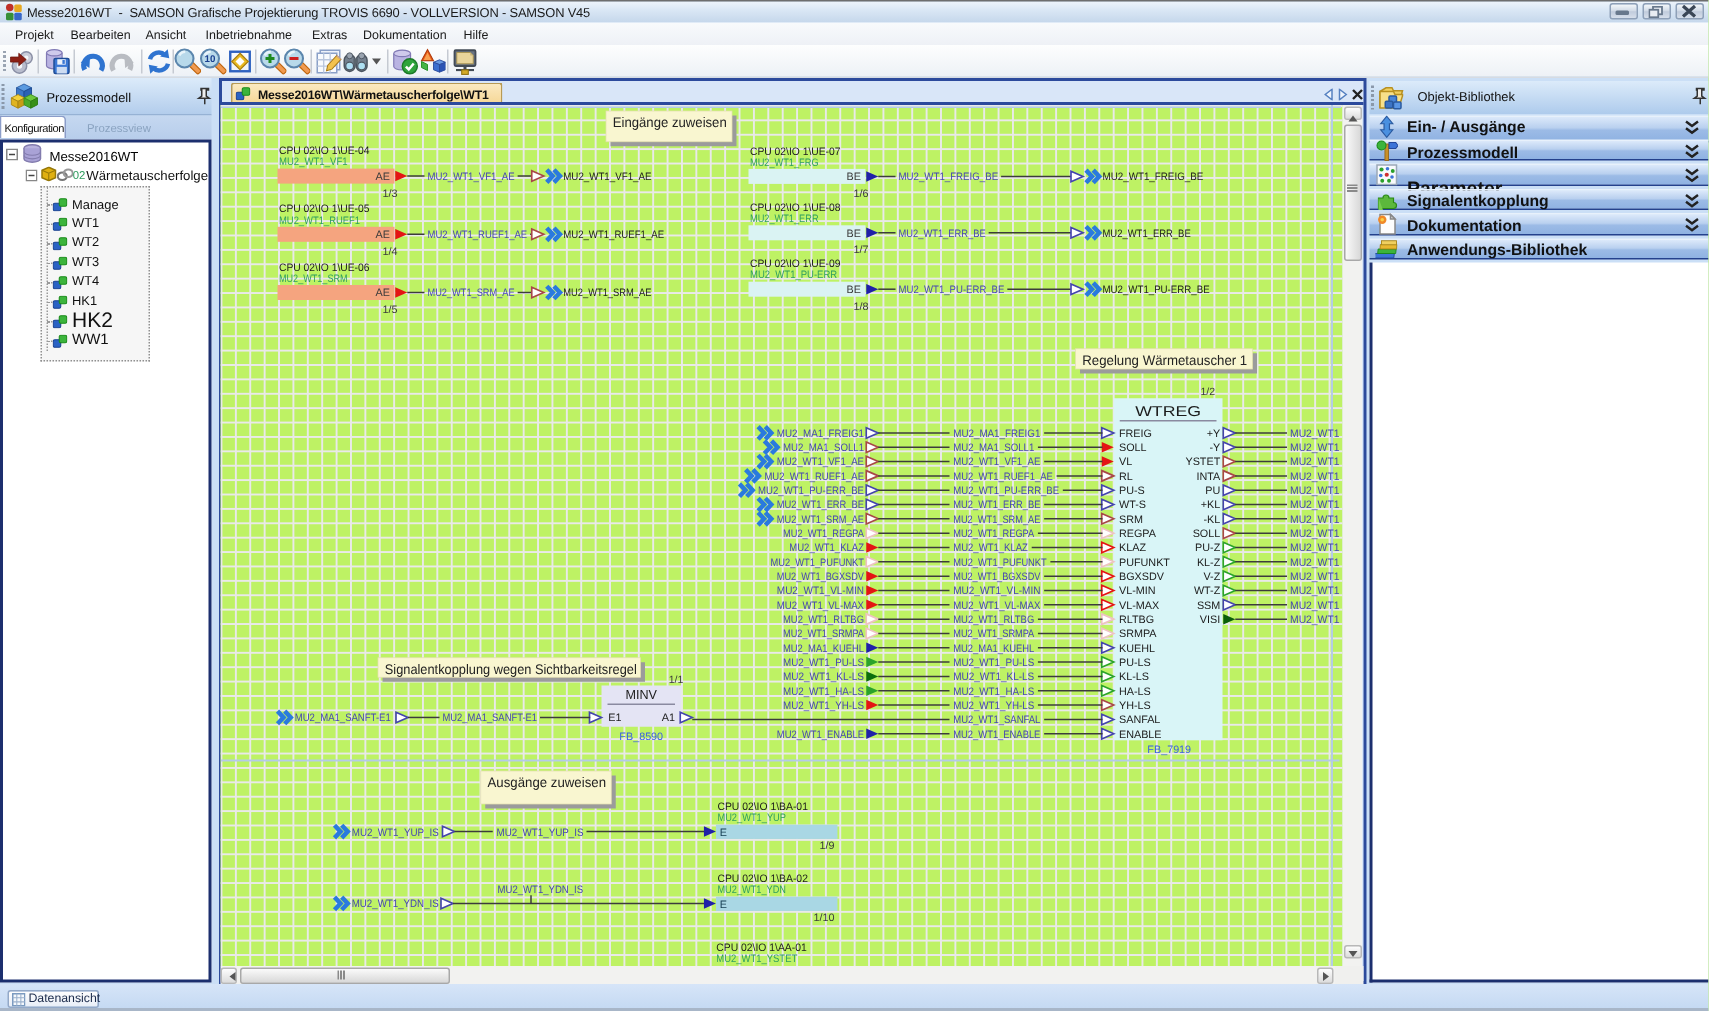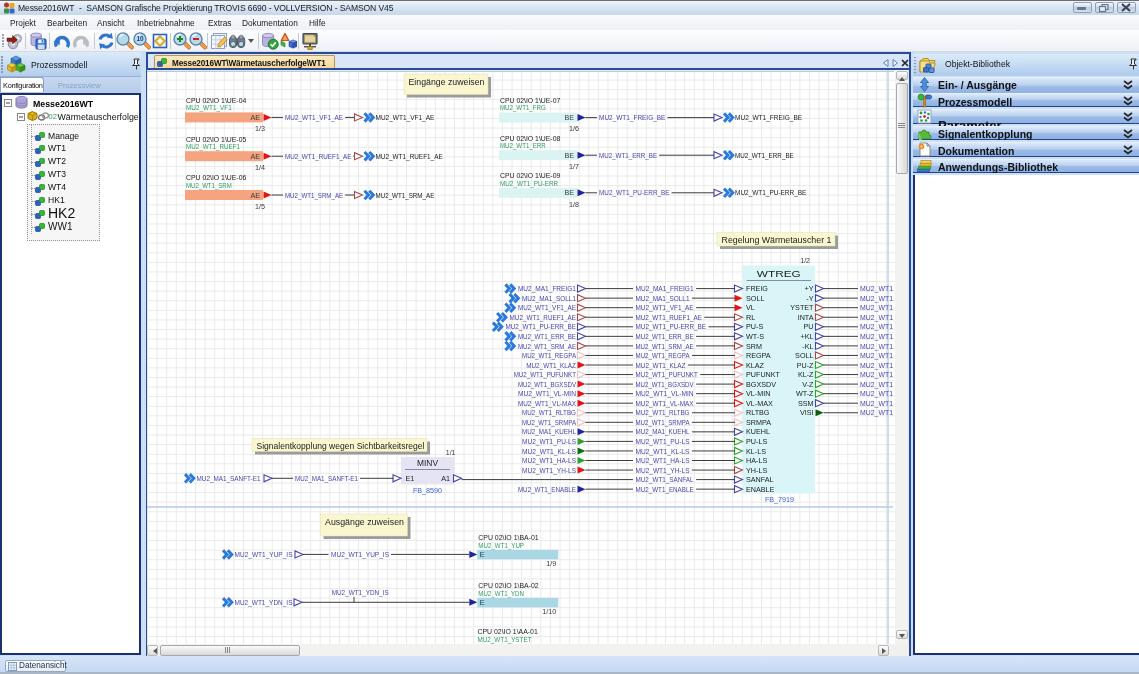--- a/index.html
+++ b/index.html
@@ -213,21 +213,21 @@
       <path d="M2,4 h4" stroke="#444" stroke-width="1"></path>
     </svg>
   </div>
 <div class="abs" style="left:15px;top:95.5px">
     <svg width="13" height="13" style="display:block;">
       <ellipse cx="6.5" cy="2.8" rx="5.5" ry="2.3" fill="#b8b2de" stroke="#837cae"></ellipse>
       <path d="M1,2.8 v7 a5.5,2.3 0 0 0 11,0 v-7" fill="#a9a2d6" stroke="#837cae"></path>
       <path d="M1,5.2 a5.5,2.3 0 0 0 11,0 M1,7.6 a5.5,2.3 0 0 0 11,0" fill="none" stroke="#837cae" stroke-width="0.7"></path>
     </svg>
   </div>
-<div class="abs" style="left:33px;top:98.5px;font-size:8.8px;font-weight:bold;color:#000">Messe2016WT</div>
+<div class="abs" style="left:33px;top:98.5px;font-size:8.8px;font-weight:normal;color:#000">Messe2016WT</div>
 <div class="abs" style="left:16.5px;top:113px">
     <svg width="8" height="8" style="display:block;">
       <rect x="0.5" y="0.5" width="7" height="7" fill="#fff" stroke="#888"></rect>
       <path d="M2,4 h4" stroke="#444" stroke-width="1"></path>
     </svg>
   </div>
 <div class="abs" style="left:27px;top:111px">
     <svg width="11" height="10" style="display:block;">
       <path d="M5.5,0.5 l4.5,2 v5 l-4.5,2 -4.5,-2 v-5 Z" fill="#e0b010" stroke="#967808"></path>
       <path d="M1,2.5 l4.5,2 4.5,-2 M5.5,4.5 v5" fill="none" stroke="#967808" stroke-width="0.7"></path>
@@ -318,21 +318,21 @@
     </svg>
   </div>
 <div class="abs" style="left:172px;top:58.5px;font-size:8.2px;letter-spacing:-0.15px;font-weight:bold;color:#111">Messe2016WT\Wärmetauscherfolge\WT1</div>
 <svg class="abs" style="left:882px;top:58.5px" width="28" height="8">
     <path d="M6,0.5 L1.5,4 L6,7.5 Z" fill="#eef4fc" stroke="#5580c0"></path>
     <path d="M11,0.5 L15.5,4 L11,7.5 Z" fill="#eef4fc" stroke="#5580c0"></path>
     <path d="M20,1 L26,7 M26,1 L20,7" stroke="#222" stroke-width="1.6"></path>
   </svg>
 <div class="abs" style="left:147px;top:68.2px;width:762px;height:2px;background:#2c4a9c"></div>
 
-<div class="abs" style="left:147px;top:70px;width:748px;height:574px;background:#ffffff;overflow:hidden">
+<div class="abs" style="left:147px;top:70px;width:748px;height:574px;background:#bef264;overflow:hidden">
 <div style="position:absolute;left:0;top:0;width:100%;height:100%;background-image:linear-gradient(to right,#e9e9e9 1px,transparent 1px),linear-gradient(to bottom,#e9e9e9 1px,transparent 1px);background-size:9.6px 9.6px"></div>
 <svg width="748" height="574" viewBox="147 70 748 574" style="position:absolute;left:0;top:0" font-family="Liberation Sans">
 <line x1="147" y1="71.5" x2="894" y2="71.5" stroke="#b4cbe8" stroke-width="1"></line>
       <line x1="888" y1="70" x2="888" y2="644" stroke="#b4cbe8" stroke-width="1.3"></line>
       <line x1="147" y1="507" x2="893" y2="507" stroke="#b4cbe8" stroke-width="1.3"></line>
       <rect x="407" y="77" width="84" height="20.5" fill="#9b9b9b"></rect>
       <rect x="404" y="74" width="84" height="20.5" fill="#f9f6d0" stroke="#e4e0b0" stroke-width="0.5"></rect>
       <text x="408.5" y="84.8" font-size="9.3" fill="#222" textLength="76" lengthAdjust="spacingAndGlyphs">Eingänge zuweisen</text>
       <rect x="720" y="235.5" width="118" height="13.5" fill="#9b9b9b"></rect>
       <rect x="717" y="232.5" width="118" height="13.5" fill="#f9f6d0" stroke="#e4e0b0" stroke-width="0.5"></rect>

